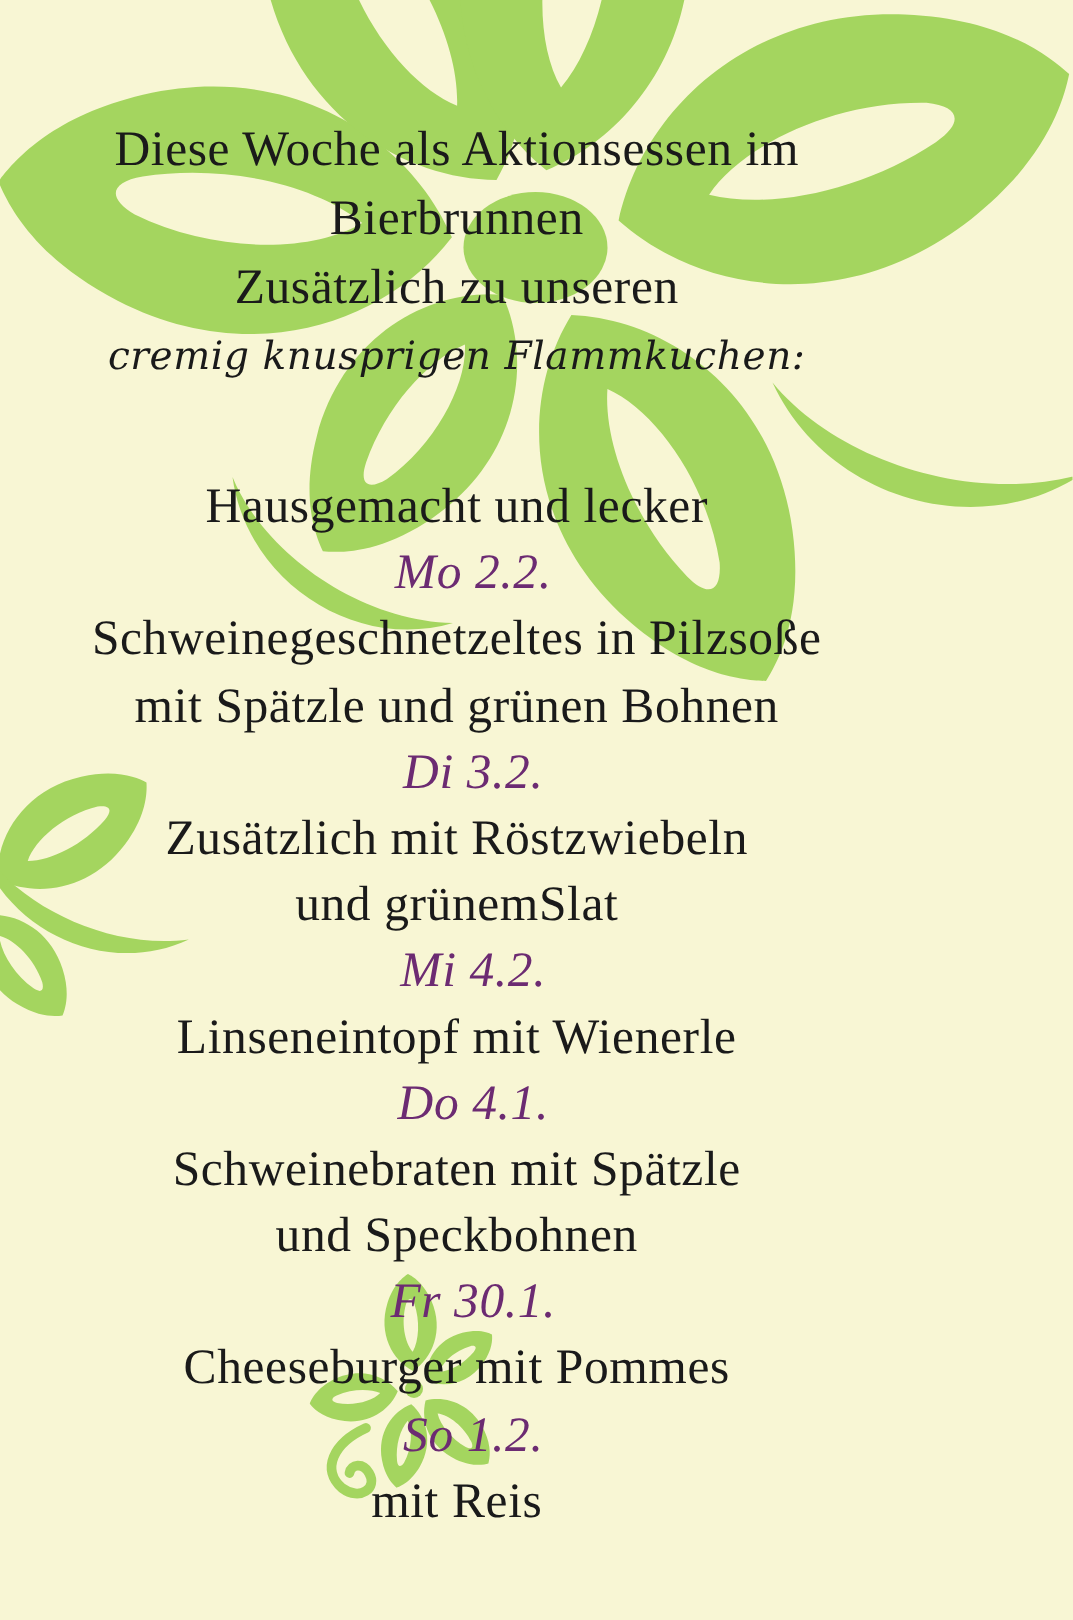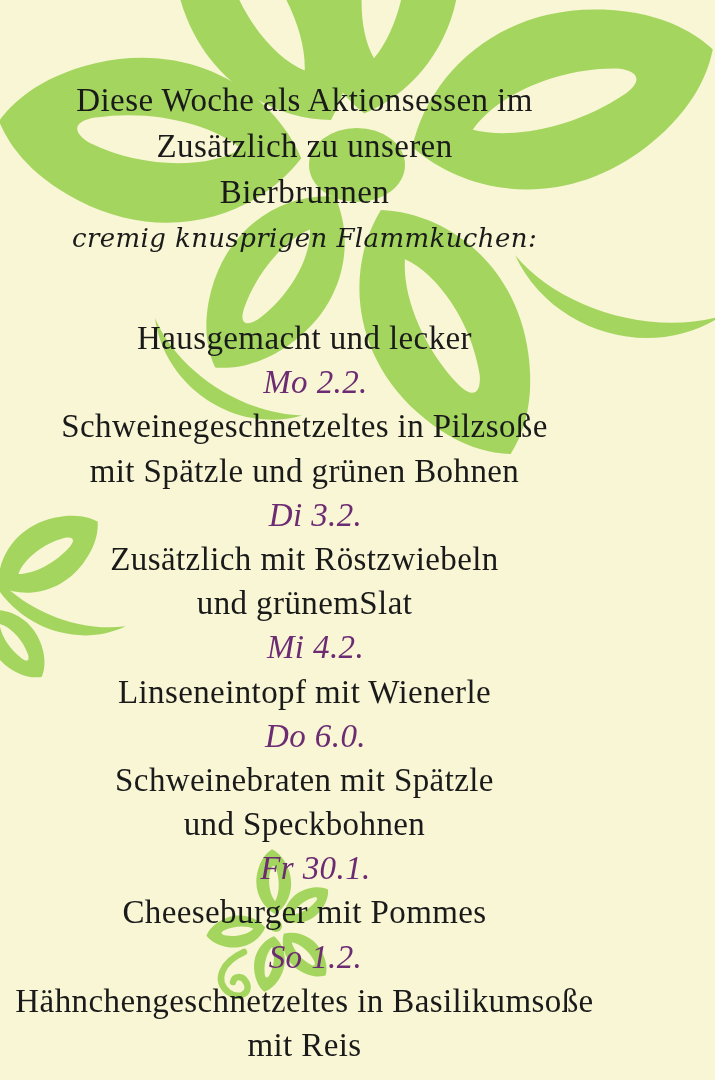--- a/index.html
+++ b/index.html
@@ -74,44 +74,43 @@
       <use href="#petal" transform="translate(276,926) rotate(135) scale(0.21)"></use>
       <use href="#petal" transform="translate(276,926) rotate(190) scale(0.20)"></use>
       <use href="#petal" transform="translate(276,926) rotate(262) scale(0.21)"></use>
       <circle cx="276" cy="926" r="6"></circle>
       <path d="M244,952 C222,962 214,980 228,992 C240,1001 252,992 246,982 C242,975 234,976 233,982" fill="none" stroke-width="6.5" stroke-linecap="round" stroke="#a4d55f"></path>
     </g>
   </svg>
 
   <div class="textcol header-block">
     <div class="line">Diese Woche als Aktionsessen im</div>
+    <div class="line">Bierbrunnen</div>
     <div class="line">Zusätzlich zu unseren</div>
-    <div class="line">Bierbrunnen</div>
     <div class="line script">cremig knusprigen Flammkuchen:</div>
   </div>
 
   <div class="textcol menu-block">
     <div class="line">Hausgemacht und lecker</div>
 
     <div class="line day">Mo 2.2.</div>
     <div class="line">Schweinegeschnetzeltes in Pilzsoße</div>
     <div class="line">mit Spätzle und grünen Bohnen</div>
 
     <div class="line day">Di 3.2.</div>
     <div class="line">Zusätzlich mit Röstzwiebeln</div>
     <div class="line">und grünemSlat</div>
 
     <div class="line day">Mi 4.2.</div>
     <div class="line">Linseneintopf mit Wienerle</div>
 
-    <div class="line day">Do 6.0.</div>
+    <div class="line day">Do 4.1.</div>
     <div class="line">Schweinebraten mit Spätzle</div>
     <div class="line">und Speckbohnen</div>
 
     <div class="line day">Fr 30.1.</div>
     <div class="line">Cheeseburger mit Pommes</div>
 
     <div class="line day">So 1.2.</div>
-    <div class="line">Hähnchengeschnetzeltes in Basilikumsoße</div>
     <div class="line">mit Reis</div>
   </div>
 
 </div>
 
 </body></html>

